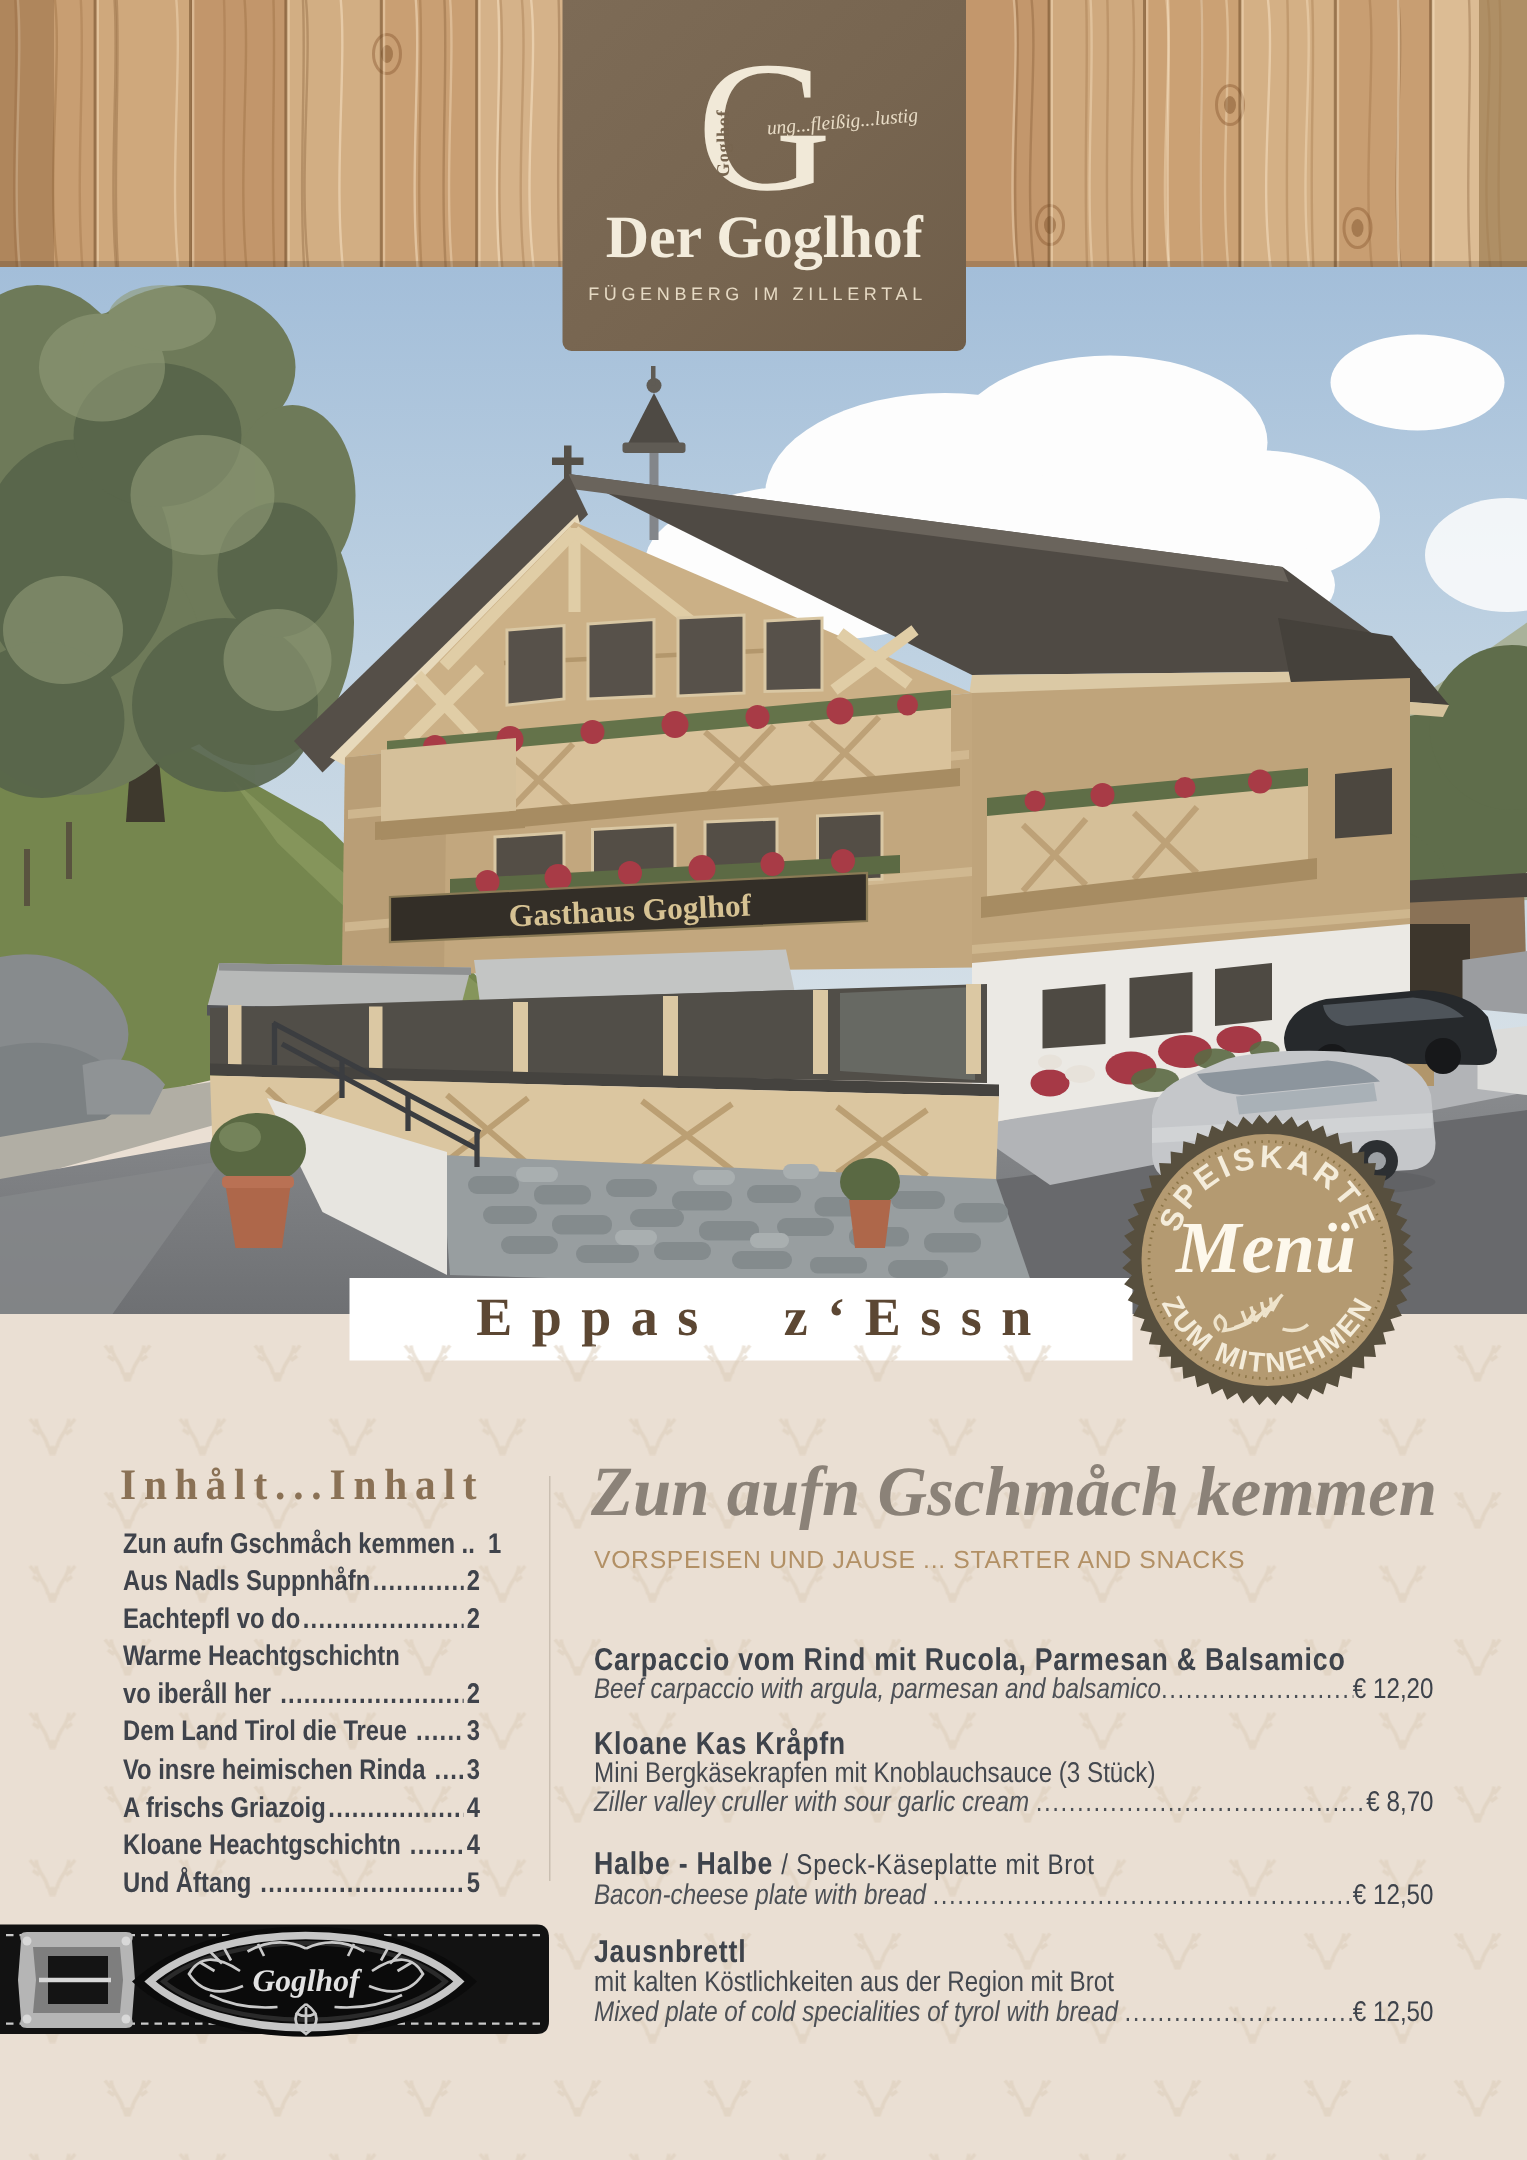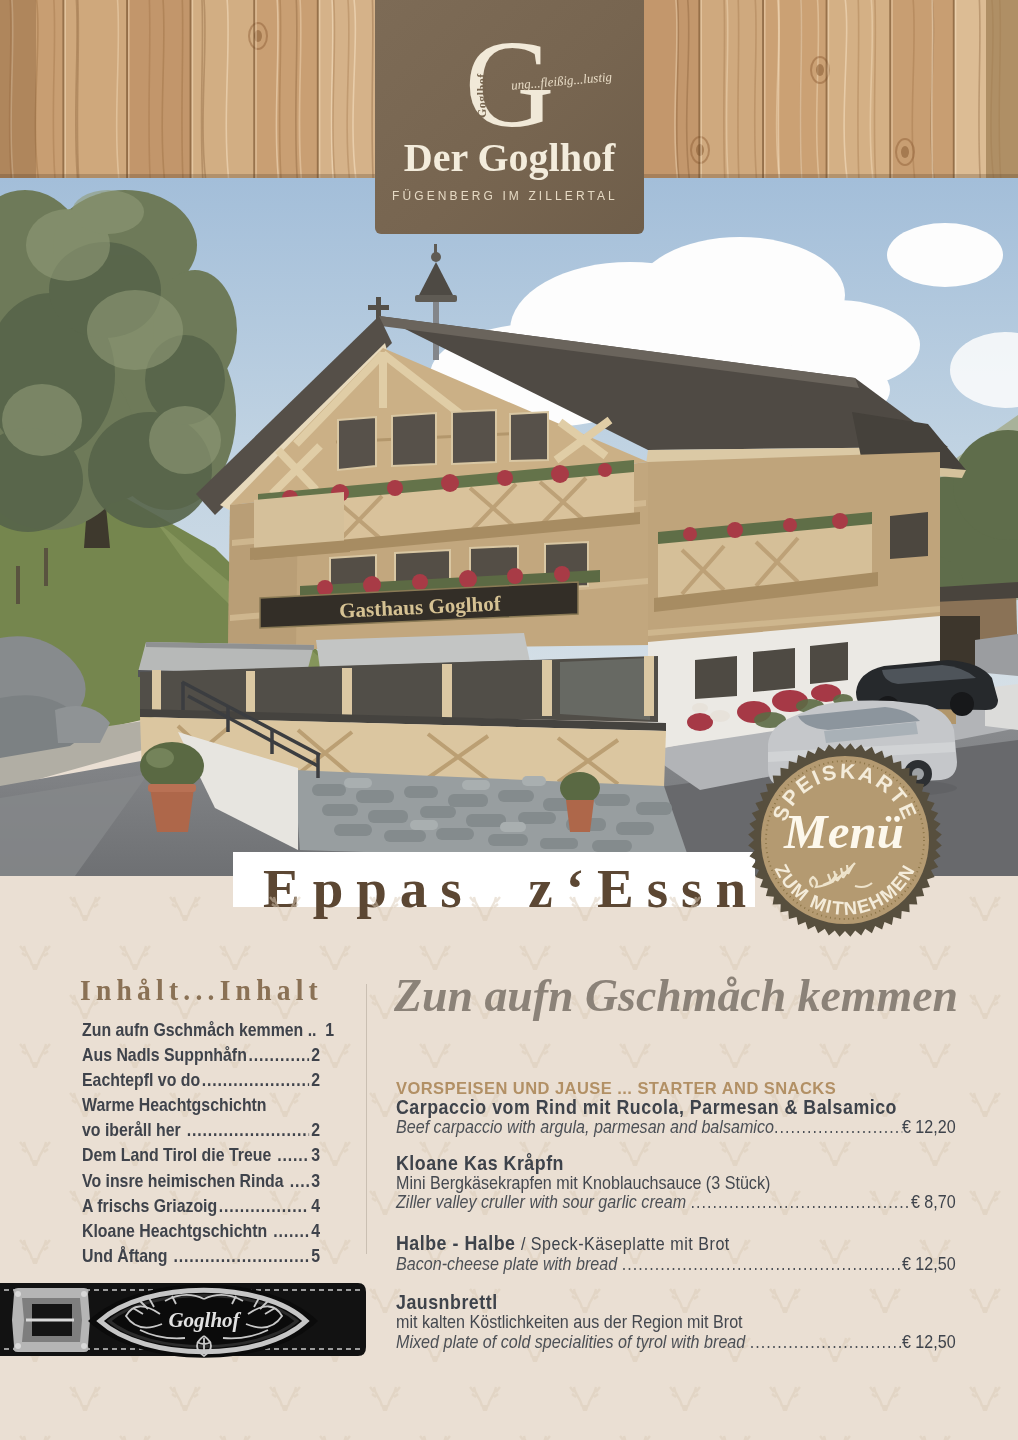--- a/index.html
+++ b/index.html
@@ -522,21 +522,21 @@
 
   <div class="abs" style="left:136px;top:72px;width:130px;font-family:'Liberation Serif',serif;font-style:italic;font-size:13px;color:#e8dcc6;transform:rotate(-5deg);">ung...fleißig...lustig</div>
 
   <div class="abs" style="left:0;top:134px;width:269px;text-align:center;font-family:'Liberation Serif',serif;font-weight:bold;font-size:40px;color:#f3ecdc;">Der Goglhof</div>
 
   <div class="abs" style="left:0;top:189px;width:260px;text-align:center;font-size:12px;letter-spacing:3.1px;color:#e6dac4;">FÜGENBERG IM ZILLERTAL</div>
 </div>
 
 <div class="abs" style="left:233px;top:852px;width:522px;height:55px;background:#ffffff;">
 
-  <div class="abs" style="left:0;top:5px;width:100%;text-align:center;text-indent:30px;font-family:'Liberation Serif',serif;font-weight:bold;font-size:55px;letter-spacing:13px;color:#5c4733;">Eppas&nbsp;&nbsp;z‘Essn</div>
+  <div class="abs" style="left:0;top:5px;width:100%;text-align:center;text-indent:30px;font-family:'Liberation Serif',serif;font-weight:bold;font-size:36px;letter-spacing:13px;color:#5c4733;">Eppas&nbsp;&nbsp;z‘Essn</div>
 </div>
 
 <svg class="abs" style="left:0;top:876px;" width="1018" height="564" viewBox="0 0 1018 564" xmlns="http://www.w3.org/2000/svg">
   <defs>
     <g id="antler">
       <g stroke="#dbccb8" stroke-width="2.4" fill="none">
         <path d="M-3 20 C -4 12 -10 10 -11 1 M -11 6 L -15 1 M -9 11 L -13 8"></path>
         <path d="M3 20 C 4 12 10 10 11 1 M 11 6 L 15 1 M 9 11 L 13 8"></path>
       </g>
       <path d="M-4 19 L 4 19 L 2 25 L -2 25 Z" fill="#dbccb8"></path>
@@ -720,21 +720,21 @@
         <span>Und Åftang&nbsp;</span>
         <span style="flex:1;overflow:hidden;white-space:nowrap;letter-spacing:1px;margin:0 2px;">............................................................</span>
         <span>5</span>
       </div>
 </div>
 
 <div class="abs" style="left:366px;top:984px;width:1px;height:270px;background:#cabfb2;"></div>
 
 <div class="abs" style="left:394px;top:968px;width:660px;font-family:'Liberation Serif',serif;font-style:italic;font-weight:bold;font-size:47px;color:#8b8278;letter-spacing:0px;transform:scaleX(.975);transform-origin:0 0;">Zun aufn Gschmåch kemmen</div>
 
-<div class="abs" style="left:396px;top:1031px;width:620px;font-size:16.5px;font-weight:bold;letter-spacing:0.45px;color:#b29065;margin-top:48px;">VORSPEISEN UND JAUSE ... STARTER AND SNACKS</div>
+<div class="abs" style="left:396px;top:1031px;width:620px;font-size:16.5px;font-weight:normal;letter-spacing:0.45px;color:#b29065;">VORSPEISEN UND JAUSE ... STARTER AND SNACKS</div>
 
 <div class="abs" id="menu" style="left:396px;top:1096px;width:660px;color:#3e434b;transform:scaleX(.848);transform-origin:0 0;">
 
   <div style="font-size:21px;line-height:21px;font-weight:bold;letter-spacing:.6px;">Carpaccio vom Rind mit Rucola, Parmesan &amp; Balsamico</div>
   <div style="display:flex;font-size:19px;line-height:19.5px;font-style:italic;color:#4c5056;margin-top:0;">
         <span style="white-space:nowrap">Beef carpaccio with argula, parmesan and balsamico</span>
         <span style="flex:1;overflow:hidden;white-space:nowrap;letter-spacing:1.2px;font-style:normal;">..................................................................</span>
         <span style="white-space:nowrap;font-style:normal;color:#3e434b;">€&nbsp;12,20</span>
       </div>
 

